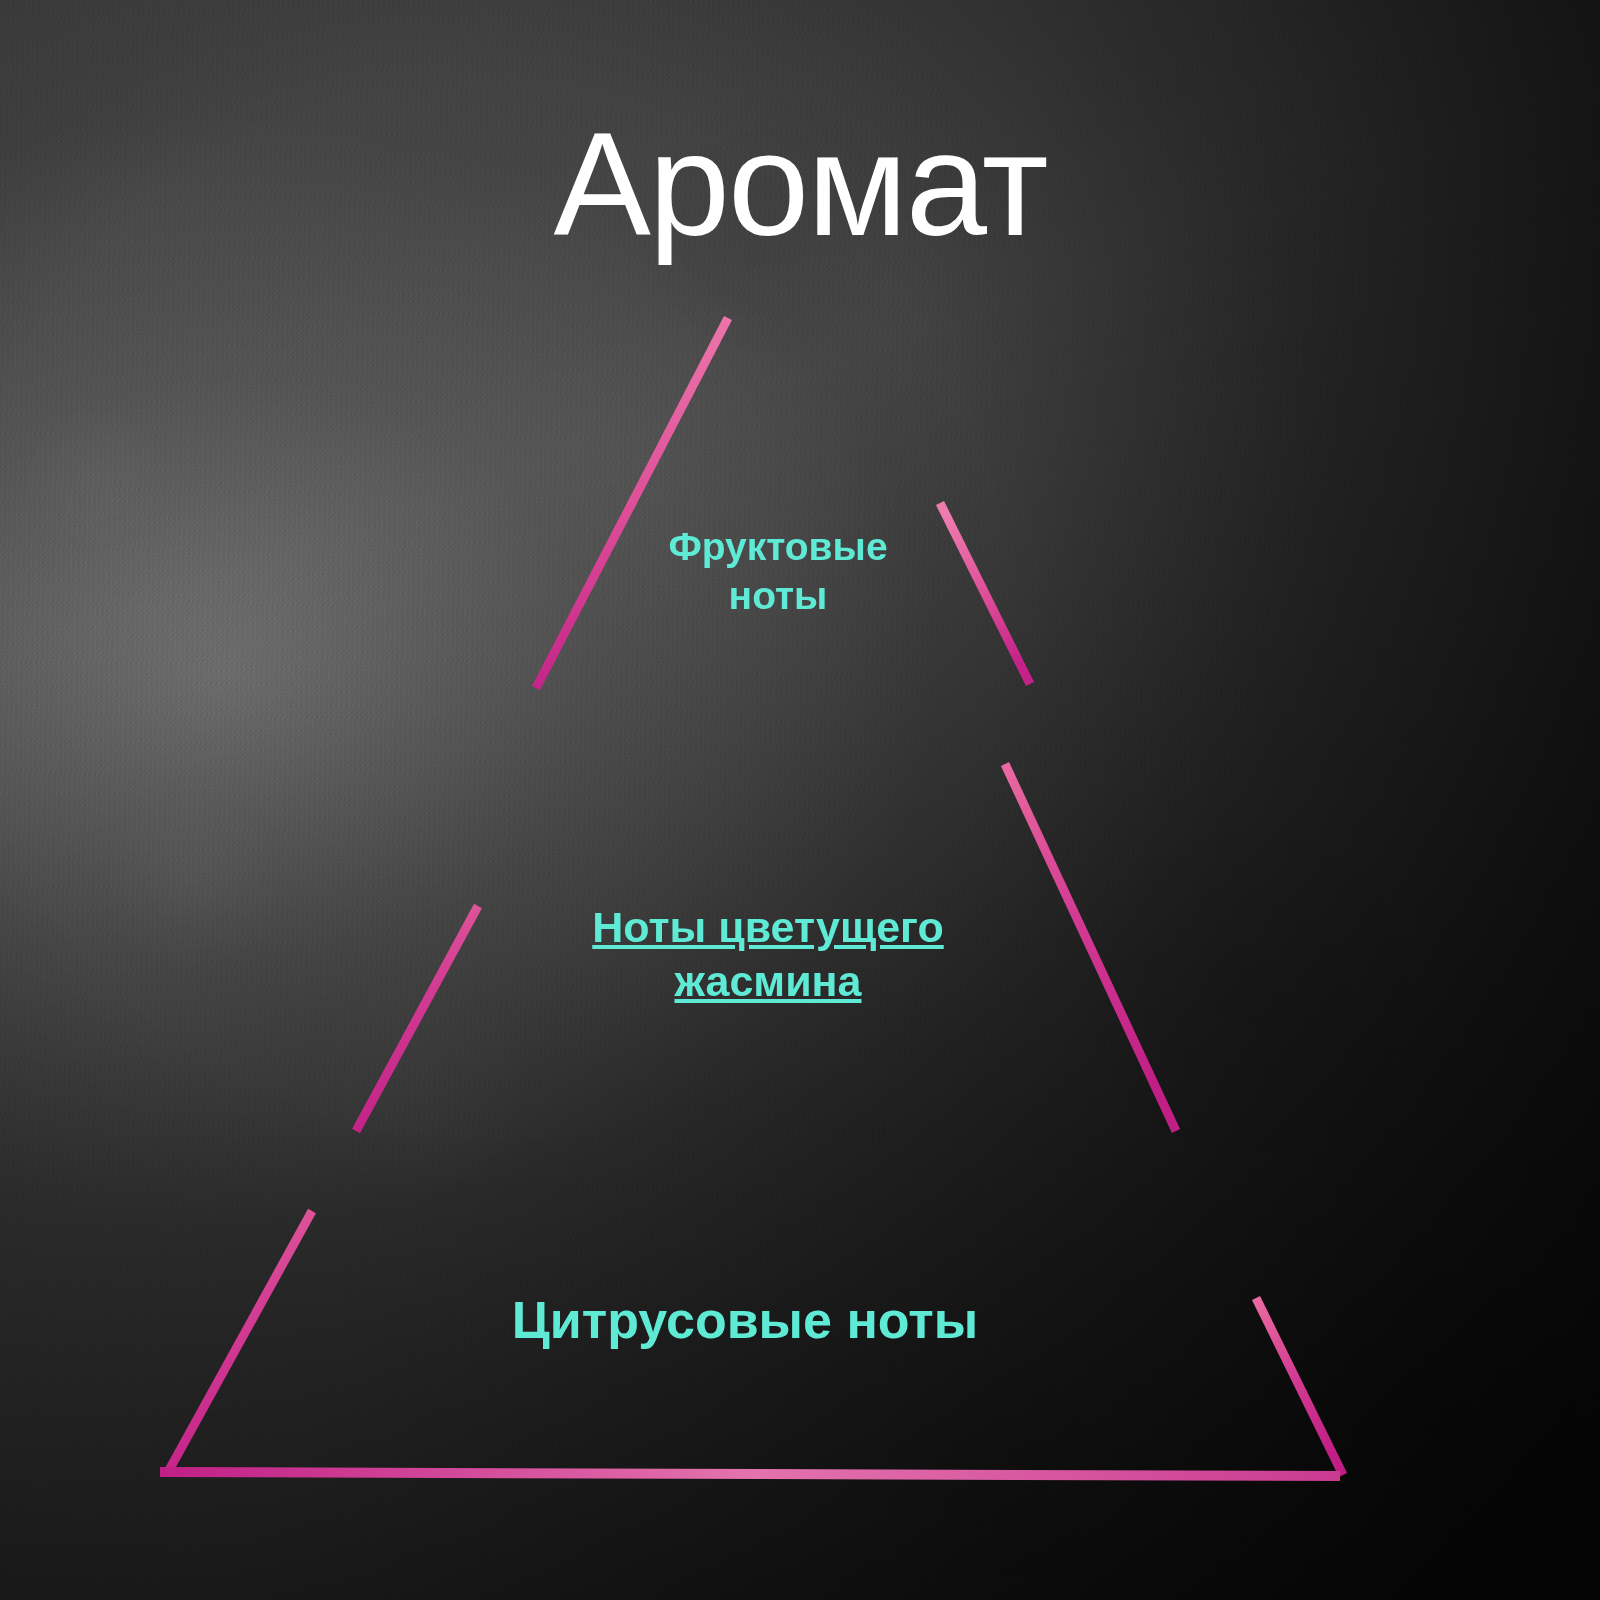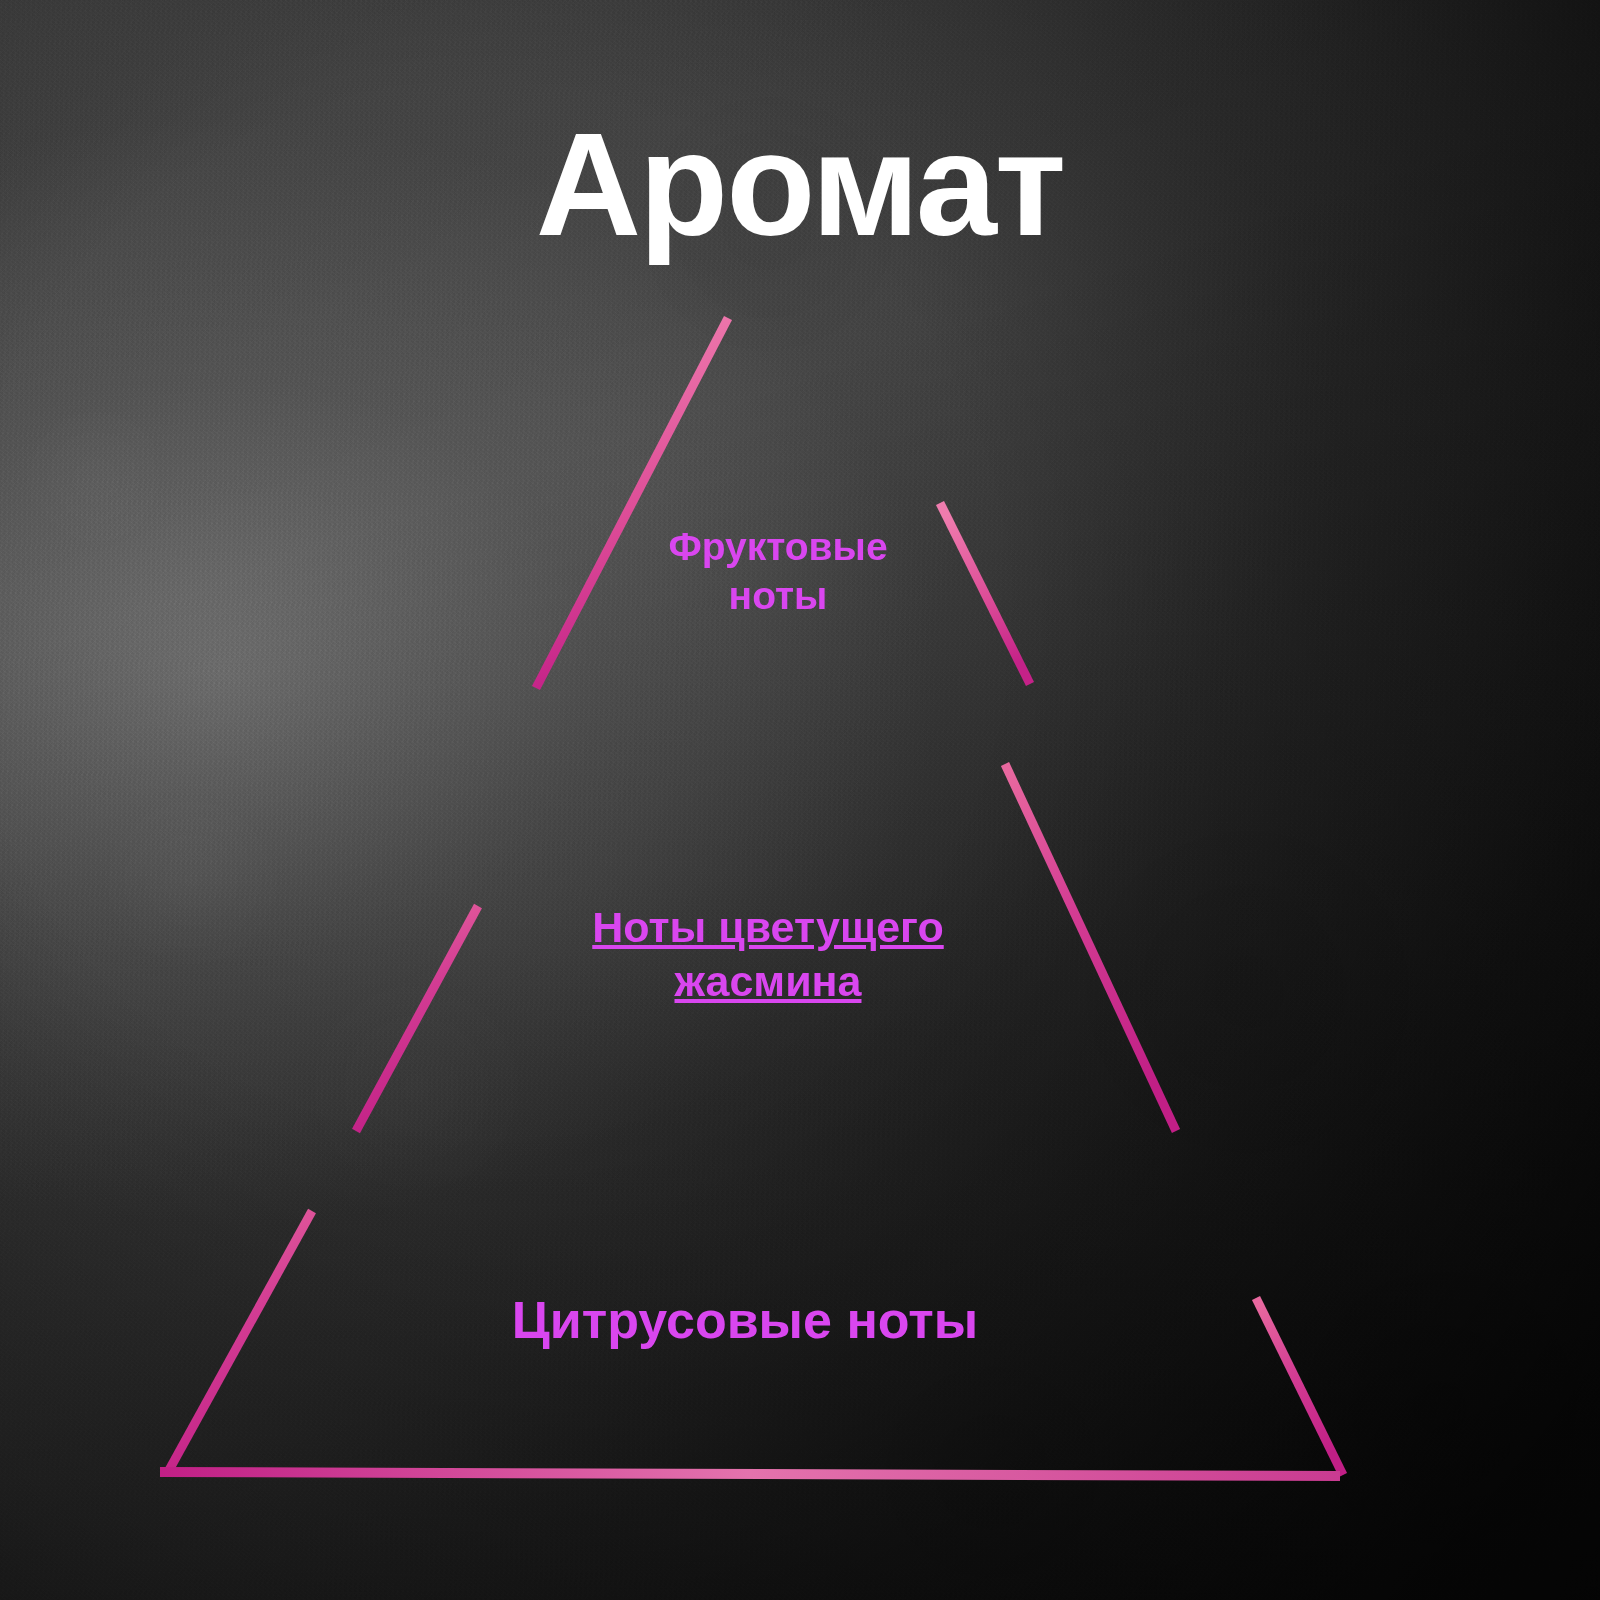--- a/index.html
+++ b/index.html
@@ -56,39 +56,39 @@
 
   
   #title {
     position: absolute;
     left: 0;
     top: 112px;
     width: 1600px;
     text-align: center;
     color: #ffffff;
     font-size: 146px;
-    font-weight: 700;
+    font-weight: 400;
     letter-spacing: -2px;
     line-height: 1;
     white-space: nowrap;
   }
 
   
   #pyramid {
     position: absolute;
     left: 0;
     top: 0;
     width: 1600px;
     height: 1600px;
   }
 
   
   .tier-label {
     position: absolute;
-    color: #d946ef;
+    color: #5eead4;
     font-weight: 700;
     text-align: center;
     line-height: 1.26;
     white-space: pre-line;
   }
   #label-1 {
     left: 528px; top: 522px; width: 500px;
     font-size: 39px;
   }
   #label-2 {

